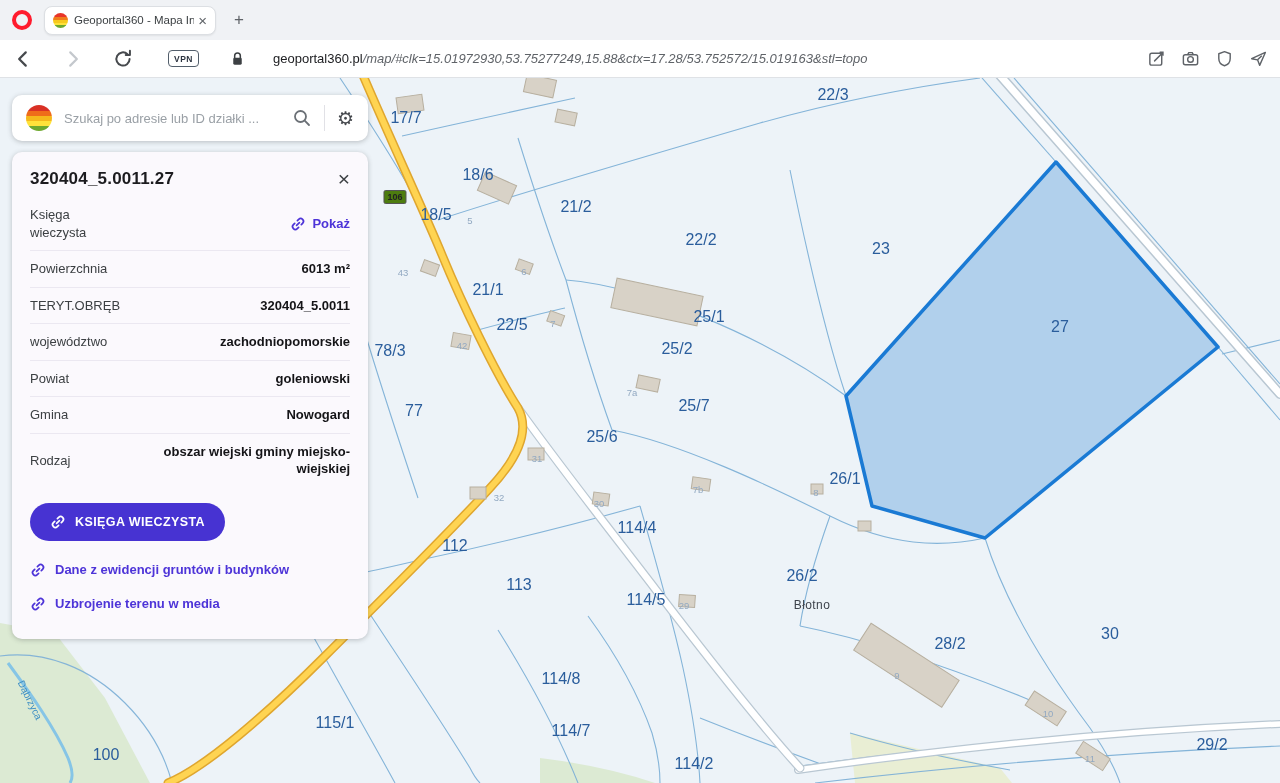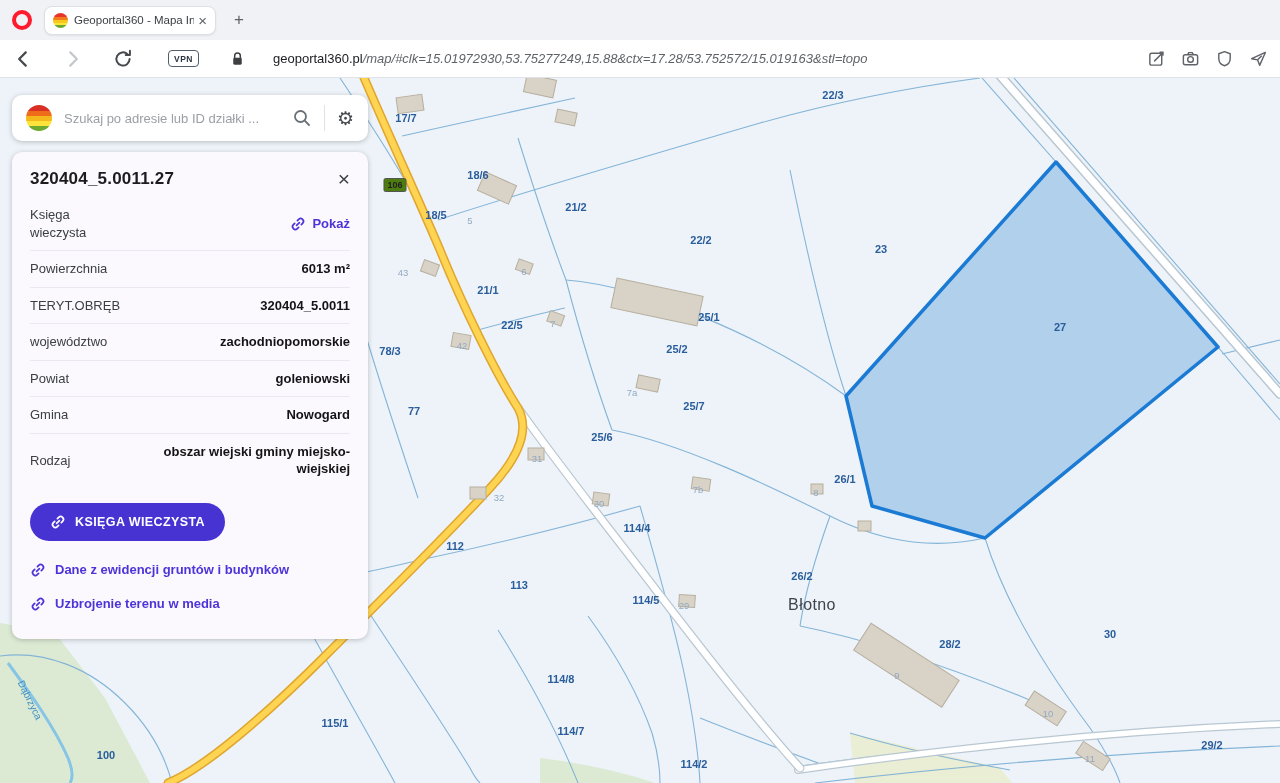--- a/index.html
+++ b/index.html
@@ -26,26 +26,26 @@
   .url .domain { color:#202124; }
   .url .path { color:#5f6368;font-style:italic; }
   .tool-icons { display:flex; gap:15px; margin-left:14px; align-items:center; }
   .tool-icons svg { width:19px; height:19px; }
 
   
   .map { position:absolute; top:78px; left:0; width:1280px; height:705px; overflow:hidden; cursor:grab; }
   .map svg.basemap { position:absolute; left:0; top:0; }
   .map-labels { position:absolute; left:0; top:0; width:100%; height:100%; z-index:2; }
   .lbl { position:absolute; transform:translate(-50%,-50%); white-space:nowrap; user-select:none; }
-  .lbl-p { font-size:11px; font-weight:bold; color:#2a5d9c; }
+  .lbl-p { font-size:16px; font-weight:normal; color:#2a5d9c; }
   .lbl-m { font-size:9.5px; color:#92a9c2; }
-  .lbl-place { font-size:16px; color:#3e434c; letter-spacing:.4px; }
+  .lbl-place { font-size:12px; color:#3e434c; letter-spacing:.4px; }
   .lbl-river { font-size:10px; color:#3e8fc4; transform:translate(-50%,-50%) rotate(64deg); }
   .lbl-badge { font-size:9px; font-weight:bold; color:#222; background:#4d7c0f; border:1px solid #555;
-               border-radius:2px; padding:0 3px; line-height:12px; }
+               border-radius:2px; padding:0 3px; line-height:12px;margin-top:12px; }
 
   
   .search-card { position:absolute; top:95px; left:12px; width:356px; height:46px; background:#fff;
                  border-radius:10px; box-shadow:0 1px 5px rgba(60,64,67,.3); display:flex; align-items:center;
                  padding:0 14px; z-index:5; }
   .logo-sphere { width:26px; height:26px; border-radius:50%; flex:none;
                  background:linear-gradient(180deg,#d93025 0 22%,#ef6c1a 22% 42%,#f5b81c 42% 62%,#ffe23a 62% 80%,#6ea82e 80% 100%); }
   .search-input { border:none; outline:none; flex:1; margin-left:12px; font-size:13px; color:#333; background:transparent; }
   .search-input::placeholder { color:#9aa0a6; }
   .mag-ic { width:20px; height:20px; flex:none; }

